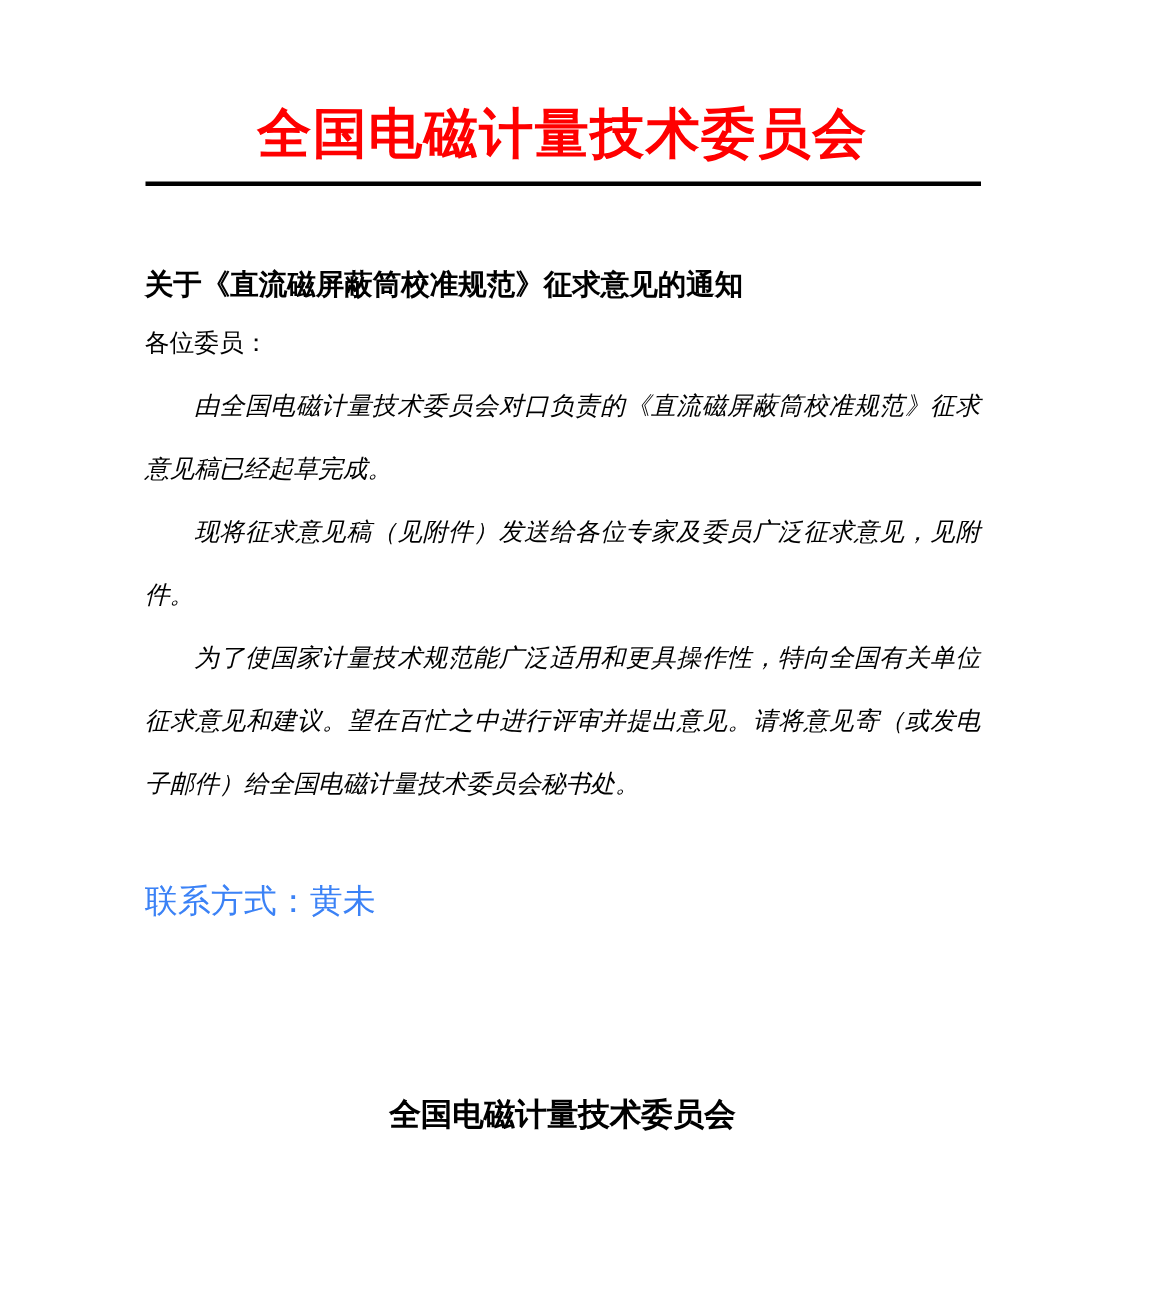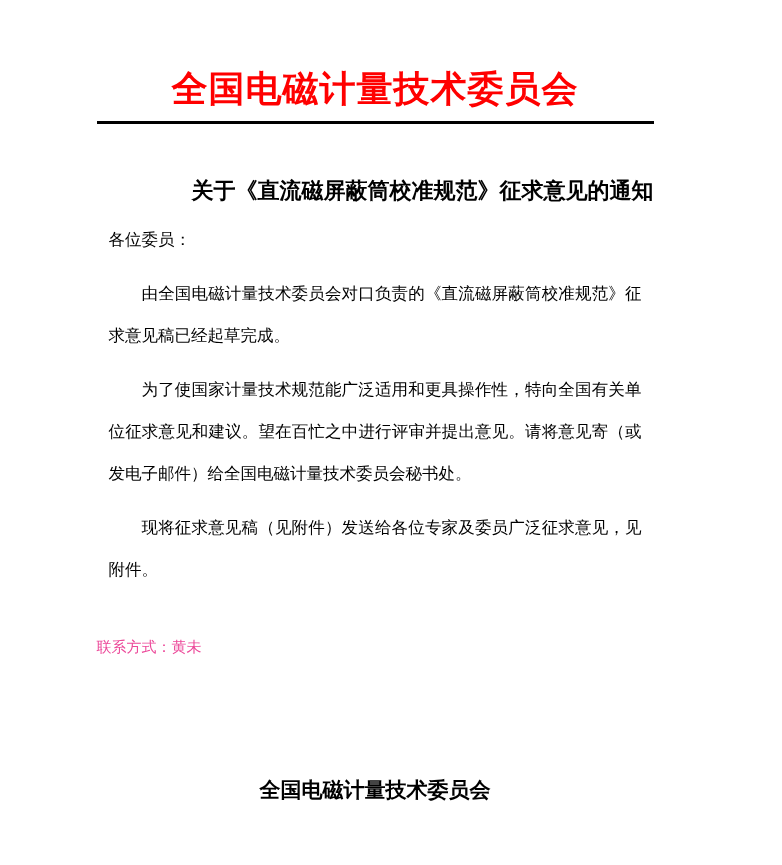--- a/index.html
+++ b/index.html
@@ -29,41 +29,41 @@
     white-space: nowrap;
   }
   .title-divider {
     margin-top: 9px;
     border-bottom: 3px solid #000000;
     width: 100%;
     height: 0;
   }
   .notice-title {
     margin-top: 52px;
-    font-size: 22px;
+    font-size: 19px;
     font-weight: 700;
     line-height: 30px;
     color: #000000;
-    text-align: right;
+    text-align: left;
     white-space: nowrap;
   }
   .body-text {
     margin-top: 2px;
     font-size: 16.5px;
     line-height: 42px;
     color: #000000;
     text-align: justify;
   }
-  .body-text p { margin: 12px; }
-  .body-text p.indent { text-indent: 2em; }
+  .body-text p { margin: 0; }
+  .body-text p.indent { text-indent: 2em; font-style: italic; }
   .contact-block {
     margin-top: 36px;
-    font-size: 15px;
+    font-size: 22px;
     line-height: 42px;
-    color: #ec4899;
+    color: #3b82f6;
   }
   .footer-block {
     margin-top: 100px;
     text-align: center;
     font-size: 21px;
     font-weight: 700;
     line-height: 44px;
     color: #000000;
   }
 </style>
@@ -75,22 +75,22 @@
 
     <div class="committee-title">全国电磁计量技术委员会</div>
 
     <div class="title-divider"></div>
 
     <div class="notice-title">关于《直流磁屏蔽筒校准规范》征求意见的通知</div>
 
     <div class="body-text">
       <p>各位委员：</p>
       <p class="indent">由全国电磁计量技术委员会对口负责的《直流磁屏蔽筒校准规范》征求意见稿已经起草完成。</p>
+      <p class="indent">现将征求意见稿（见附件）发送给各位专家及委员广泛征求意见，见附件。</p>
       <p class="indent">为了使国家计量技术规范能广泛适用和更具操作性，特向全国有关单位征求意见和建议。望在百忙之中进行评审并提出意见。请将意见寄（或发电子邮件）给全国电磁计量技术委员会秘书处。</p>
-      <p class="indent">现将征求意见稿（见附件）发送给各位专家及委员广泛征求意见，见附件。</p>
     </div>
 
     <div class="contact-block">
       <p>联系方式：黄未</p>
     </div>
 
     <div class="footer-block">
       <div>全国电磁计量技术委员会</div>
     </div>
 

